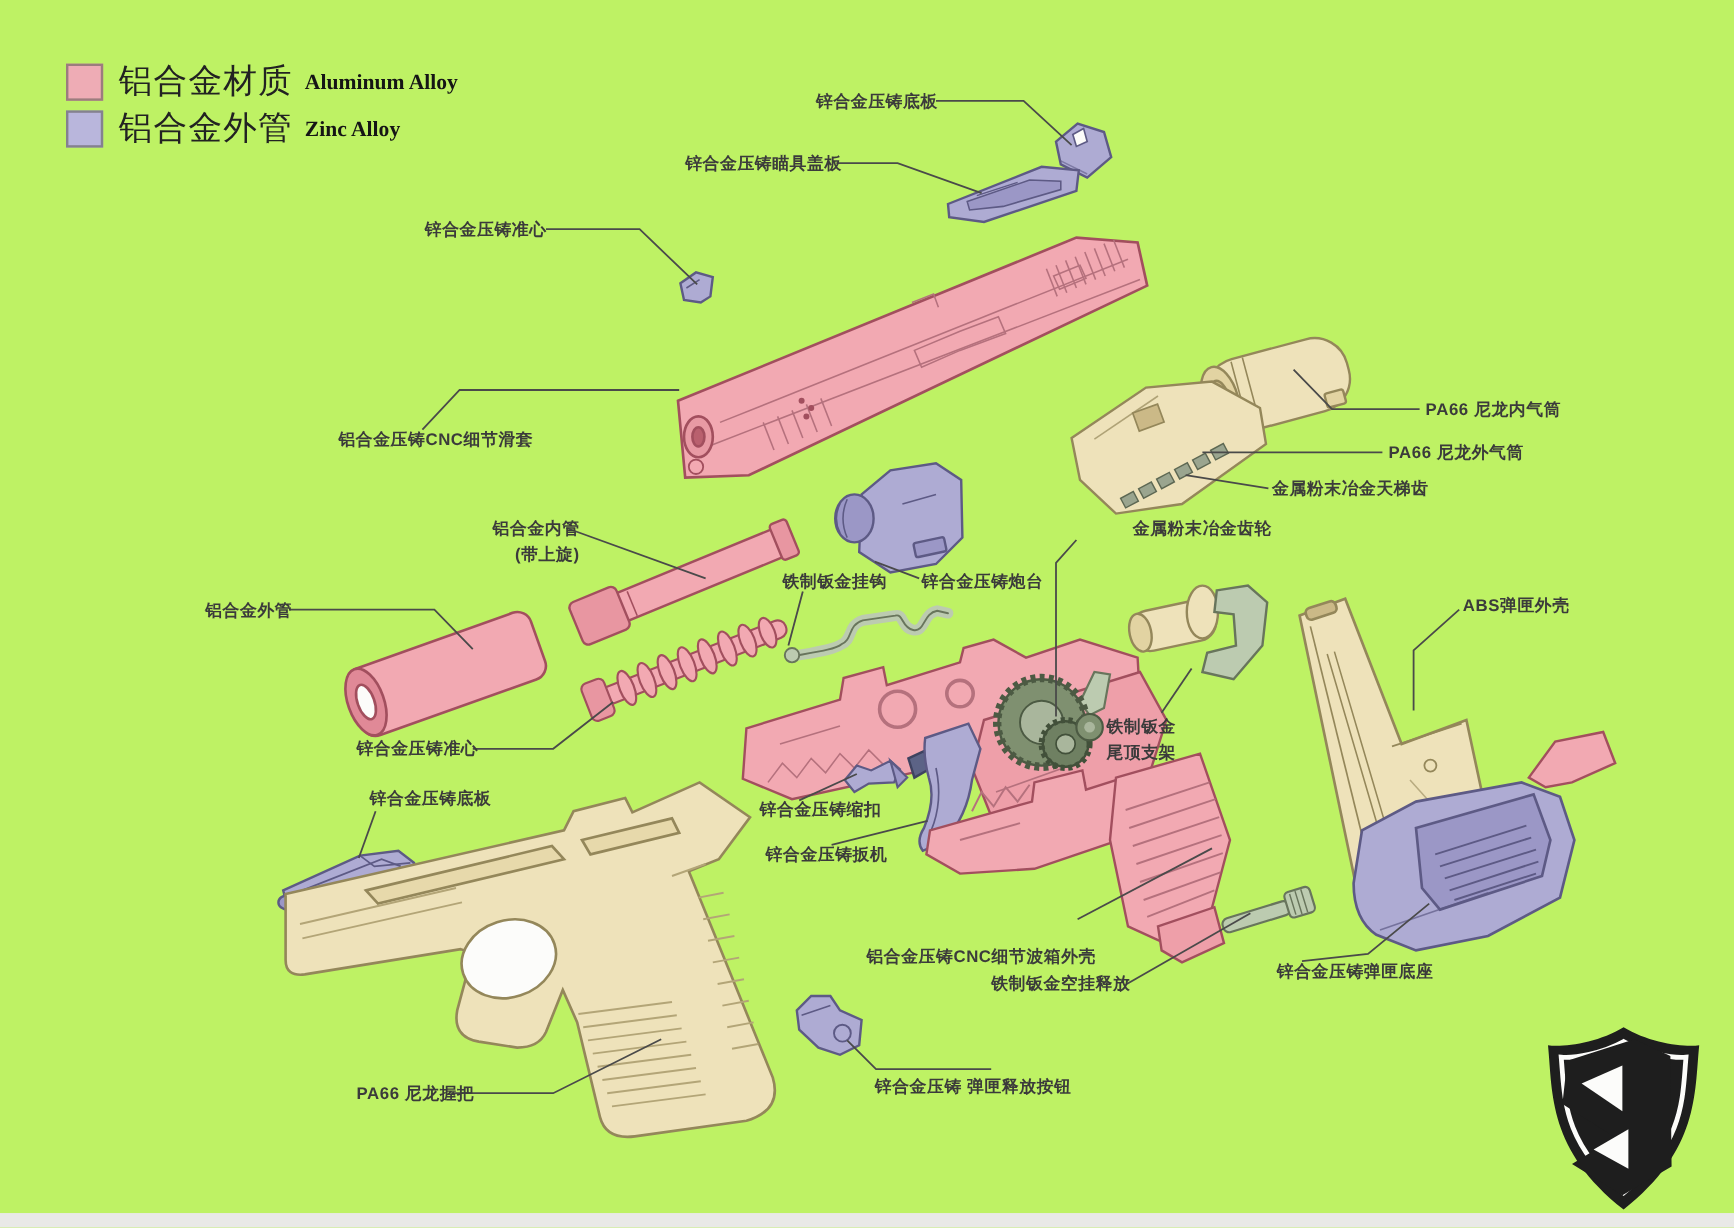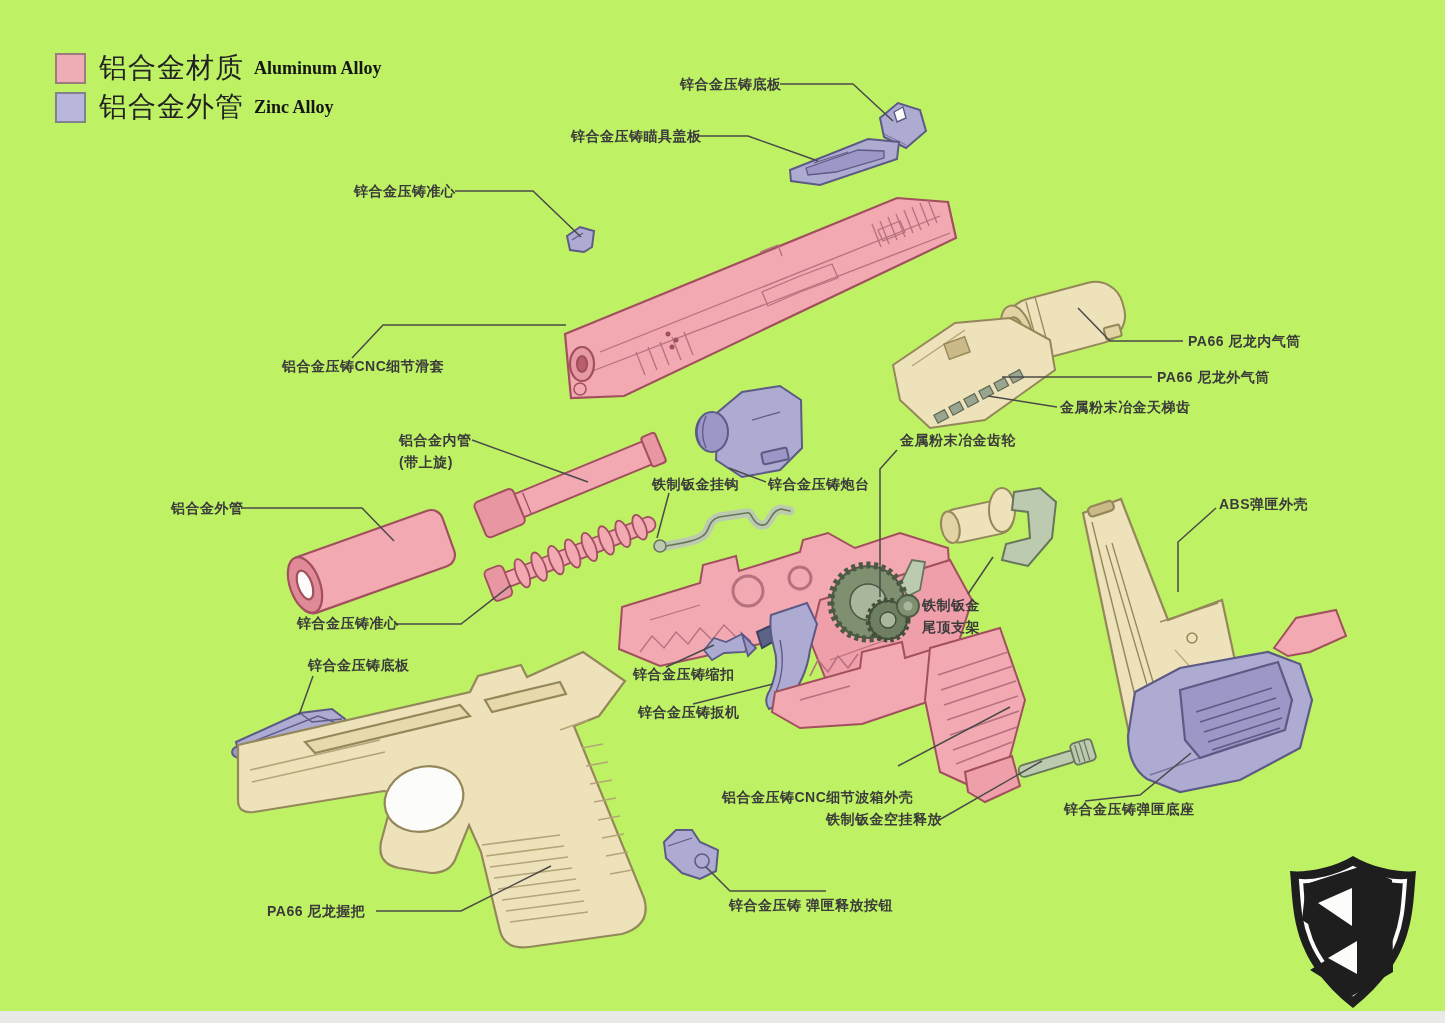--- a/index.html
+++ b/index.html
@@ -8,21 +8,21 @@
     background:#bef264;overflow:hidden;
     font-family:"Liberation Sans","DejaVu Sans",sans-serif;
   }
   .stage svg{position:absolute;left:0;top:0;}
   
   .lbl{
     position:absolute;font-size:14px;font-weight:700;color:#3b3b3b;
     white-space:nowrap;letter-spacing:.5px;line-height:16px;
   }
   .lbl .l2{display:block;margin-top:6px;}
-  .lbl.center{text-align:left;}
+  .lbl.center{text-align:right;}
   
   .legend{position:absolute;left:55px;top:52px;}
   .legend-row{display:flex;align-items:center;height:32px;margin-bottom:7px;}
   .swatch{
     width:31px;height:31px;border:2px solid rgba(90,85,80,.55);
     box-sizing:border-box;flex:0 0 auto;
   }
   .legend-zh{
     font-size:28px;color:#222;margin-left:13px;font-weight:500;
     letter-spacing:1px;white-space:nowrap;
@@ -349,36 +349,36 @@
   </div>
 </div>
 
 <div class="lbl" style="left:680px;top:76px">锌合金压铸底板</div>
 <div class="lbl" style="left:571px;top:128px">锌合金压铸瞄具盖板</div>
 <div class="lbl" style="left:354px;top:183px">锌合金压铸准心</div>
 <div class="lbl" style="left:282px;top:358px">铝合金压铸CNC细节滑套</div>
 <div class="lbl" style="left:1188px;top:333px">PA66 尼龙内气筒</div>
 <div class="lbl" style="left:1157px;top:369px">PA66 尼龙外气筒</div>
 <div class="lbl" style="left:1060px;top:399px">金属粉末冶金天梯齿</div>
-<div class="lbl" style="left:900px;top:432px">金属粉末冶金齿轮</div>
+<div class="lbl" style="left:944px;top:432px">金属粉末冶金齿轮</div>
 <div class="lbl center" style="left:399px;top:432px;width:84px">
   <span>铝合金内管</span>
   <span class="l2">(带上旋)</span>
 </div>
 <div class="lbl" style="left:171px;top:500px">铝合金外管</div>
 <div class="lbl" style="left:652px;top:476px">铁制钣金挂钩</div>
 <div class="lbl" style="left:768px;top:476px">锌合金压铸炮台</div>
 <div class="lbl" style="left:297px;top:615px">锌合金压铸准心</div>
 <div class="lbl" style="left:308px;top:657px">锌合金压铸底板</div>
 <div class="lbl" style="left:922px;top:597px">
   <span>铁制钣金</span>
   <span class="l2">尾顶支架</span>
 </div>
 <div class="lbl" style="left:1219px;top:496px">ABS弹匣外壳</div>
 <div class="lbl" style="left:633px;top:666px">锌合金压铸缩扣</div>
 <div class="lbl" style="left:638px;top:704px">锌合金压铸扳机</div>
 <div class="lbl" style="left:722px;top:789px">铝合金压铸CNC细节波箱外壳</div>
 <div class="lbl" style="left:826px;top:811px">铁制钣金空挂释放</div>
 <div class="lbl" style="left:1064px;top:801px">锌合金压铸弹匣底座</div>
 <div class="lbl" style="left:729px;top:897px">锌合金压铸 弹匣释放按钮</div>
-<div class="lbl" style="left:267px;top:903px">PA66 尼龙握把</div>
+<div class="lbl" style="left:297px;top:903px">PA66 尼龙握把</div>
 
 </div>
 
 </body></html>

